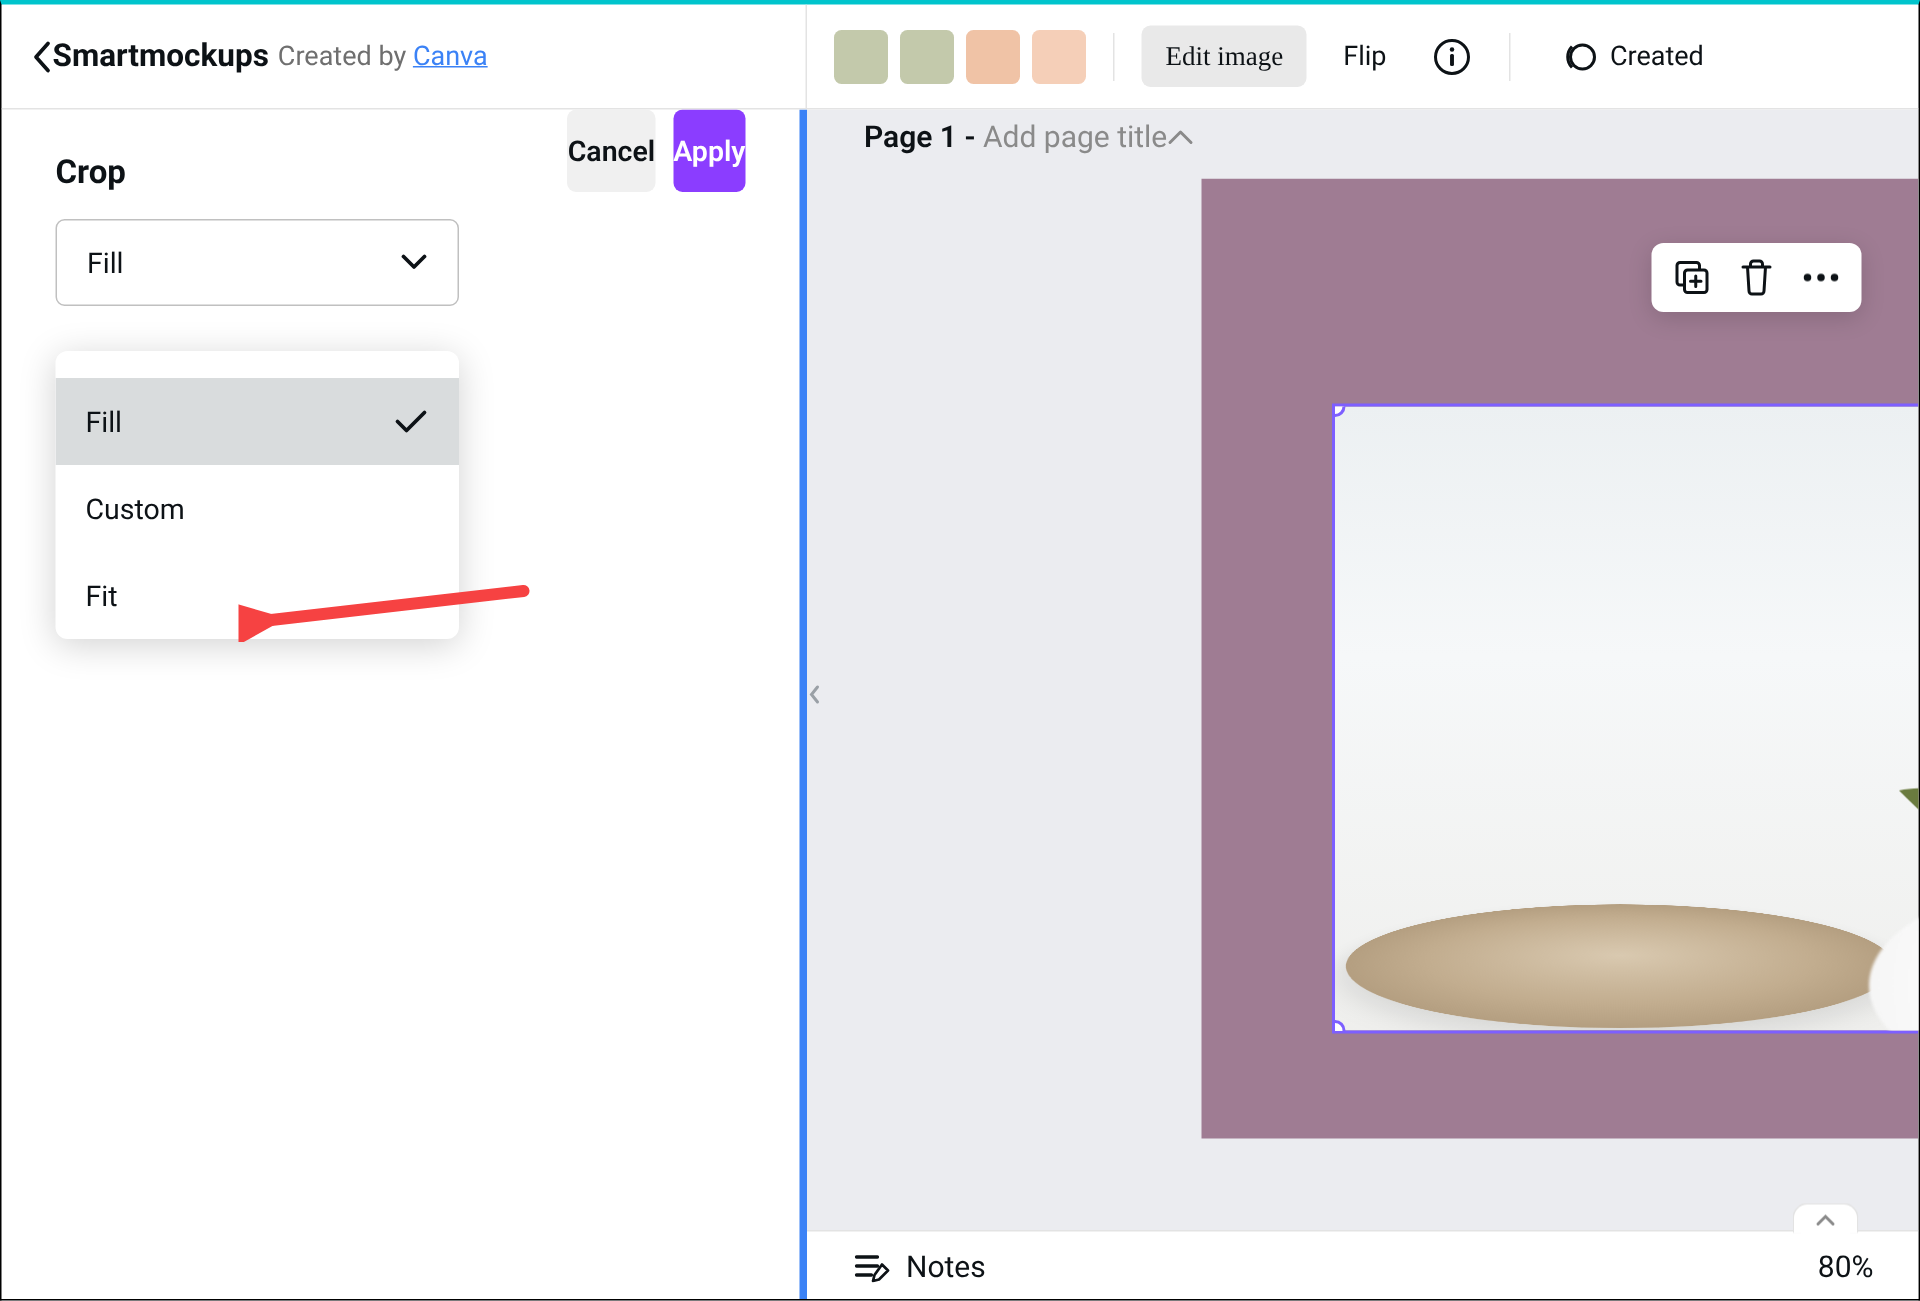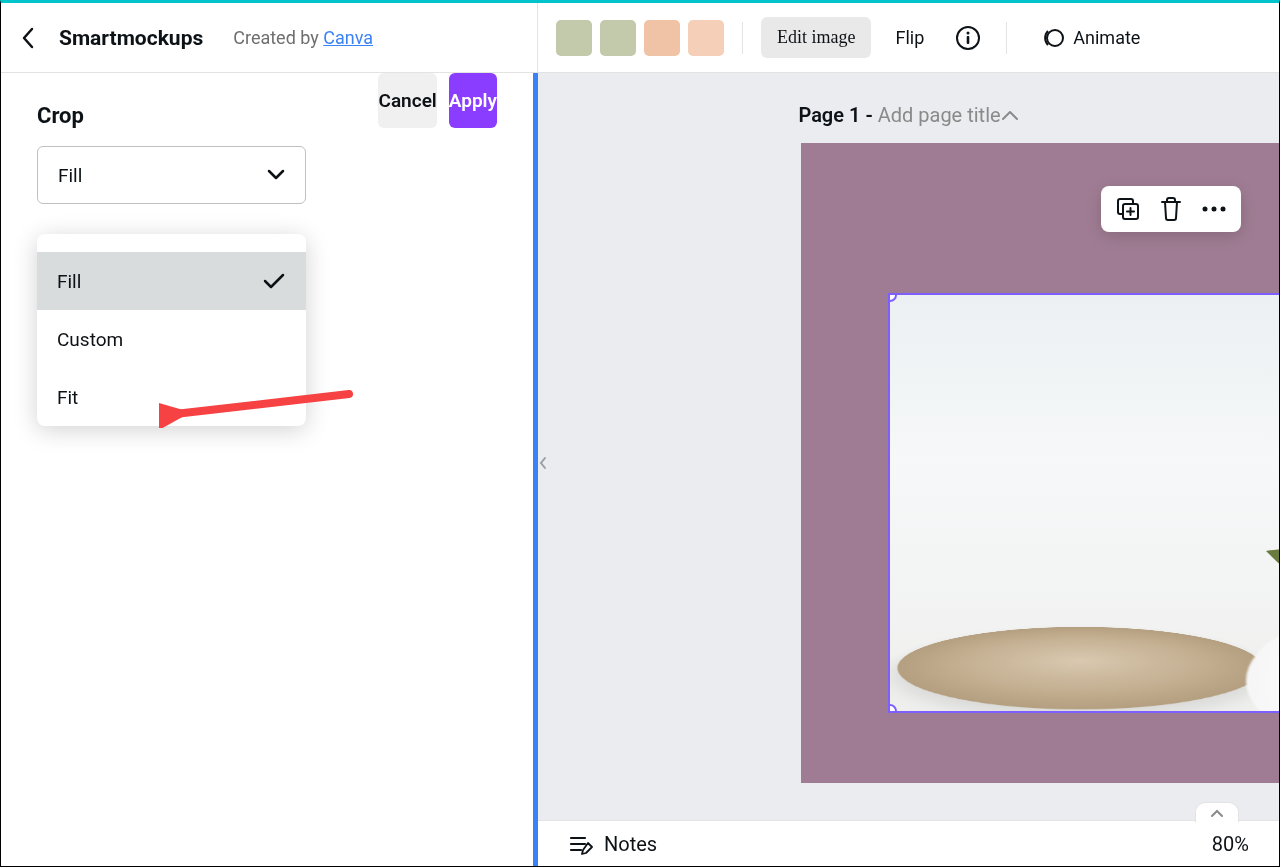--- a/index.html
+++ b/index.html
@@ -25,21 +25,21 @@
     .topbar {
       display: flex;
       height: 70px;
       border-bottom: 1px solid #e3e3e3;
     }
     .sidebar-header {
       width: 537px;
       display: flex;
       align-items: center;
       padding: 0 20px;
-      gap: 24px;
+      gap: 0;
       border-right: 1px solid #e3e3e3;
     }
     .back-arrow {
       cursor: pointer;
       display: flex;
       align-items: center;
     }
     .title {
       font-size: 21px;
       font-weight: 700;
@@ -193,22 +193,22 @@
       flex: 1;
       background: #ebecf0;
       position: relative;
       display: flex;
       flex-direction: column;
       overflow: hidden;
     }
     .page-header {
       display: flex;
       align-items: center;
-      justify-content: center;
-      padding: 30px 38px 16px;
+      justify-content: flex-start;
+      padding: 6px 38px 16px;
     }
     .page-title {
       font-size: 20px;
       color: #0d1216;
       font-weight: 600;
     }
     .page-title-placeholder {
       color: #8a8a8a;
       font-weight: 400;
     }
@@ -383,21 +383,21 @@
             <circle cx="13" cy="8" r="1.5" fill="#0d1216"></circle>
             <rect x="11.7" y="11" width="2.6" height="8" rx="1" fill="#0d1216"></rect>
           </svg>
       </div>
       <div class="divider"></div>
       <button class="btn">
         <svg width="24" height="24" viewBox="0 0 24 24">
             <circle cx="14" cy="12" r="8" stroke="#0d1216" stroke-width="2" fill="none"></circle>
             <path d="M7 5 A 10 10 0 0 0 7 19" stroke="#0d1216" stroke-width="2" fill="none"></path>
           </svg>
-        <span>Animate</span>
+        <span>Created</span>
       </button>
     </div>
   </div>
 
   <div class="main">
     <div class="sidebar">
       <div class="sidebar-content">
         <div class="section-title">Crop</div>
         <div class="select-box">
           <span>Fill</span>

